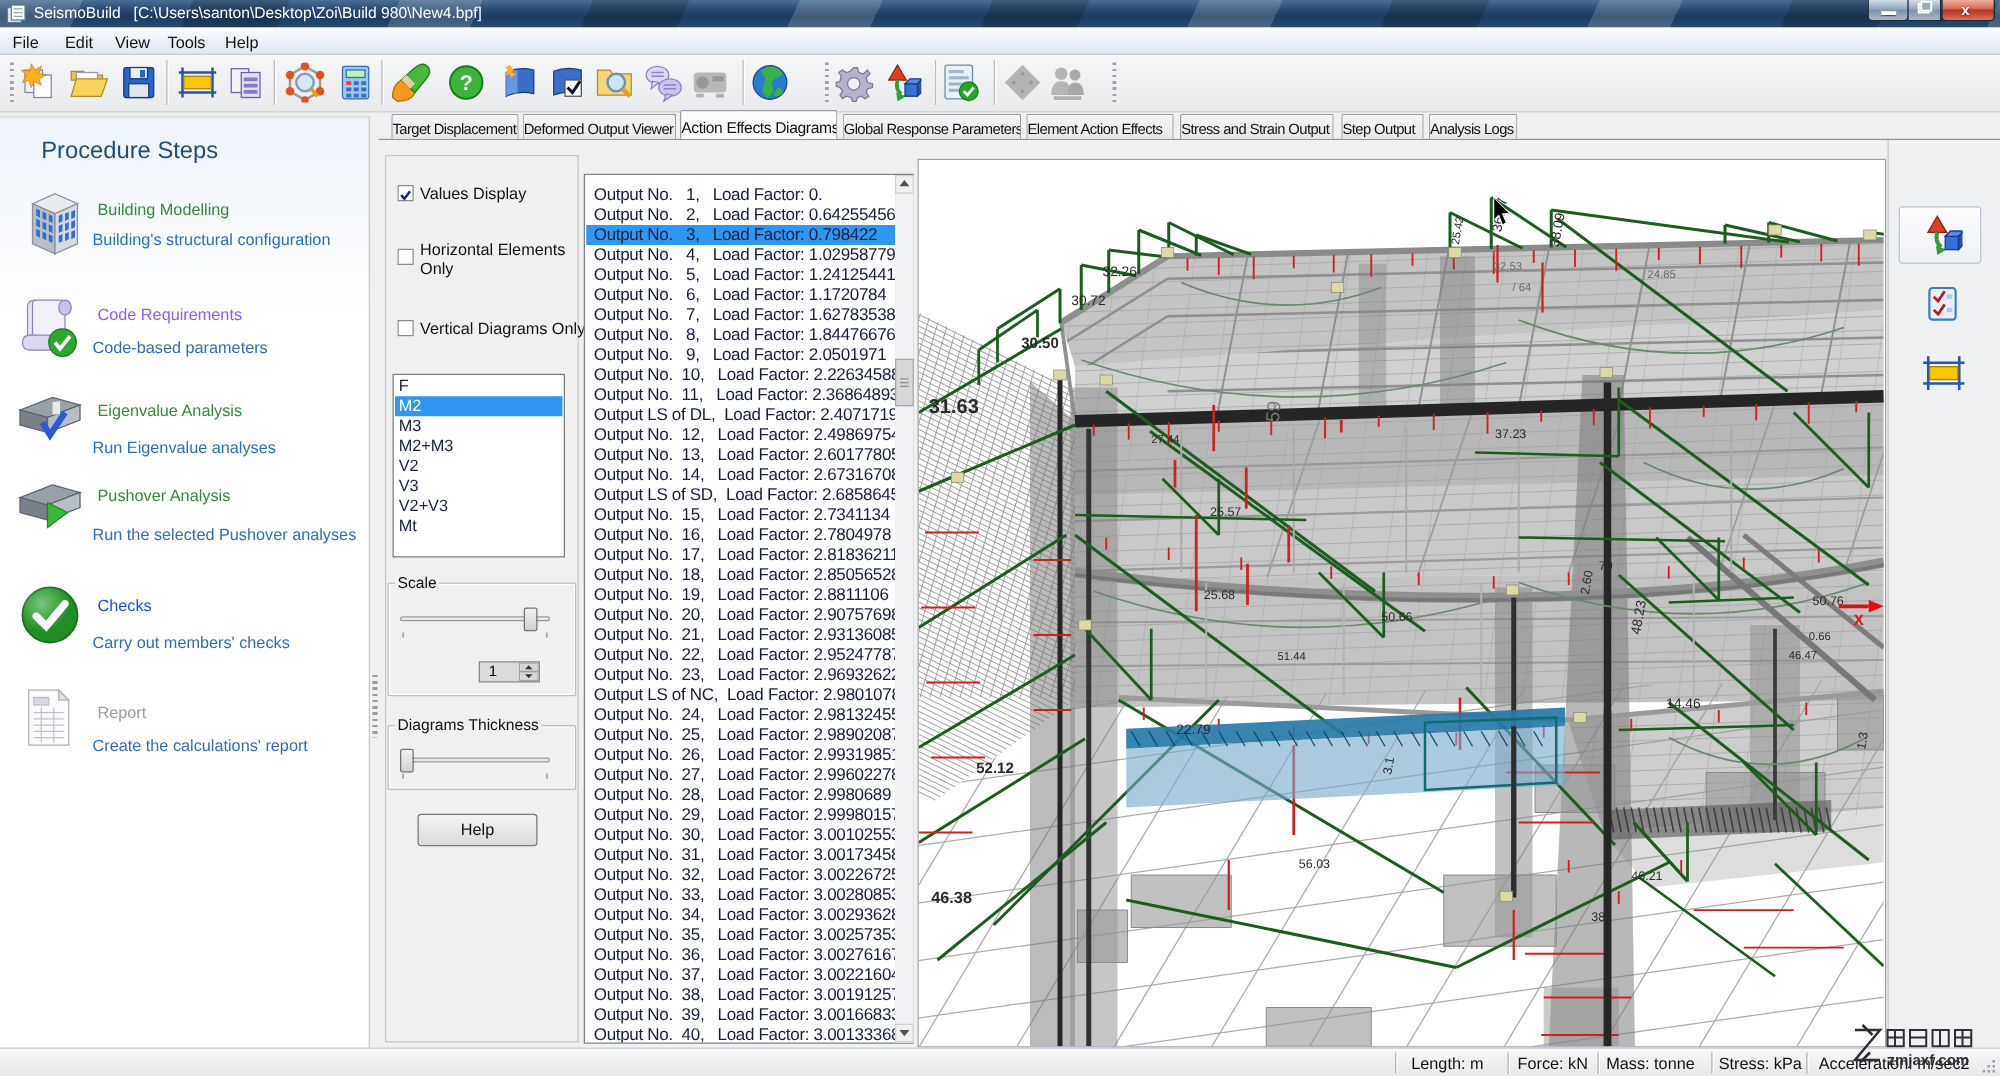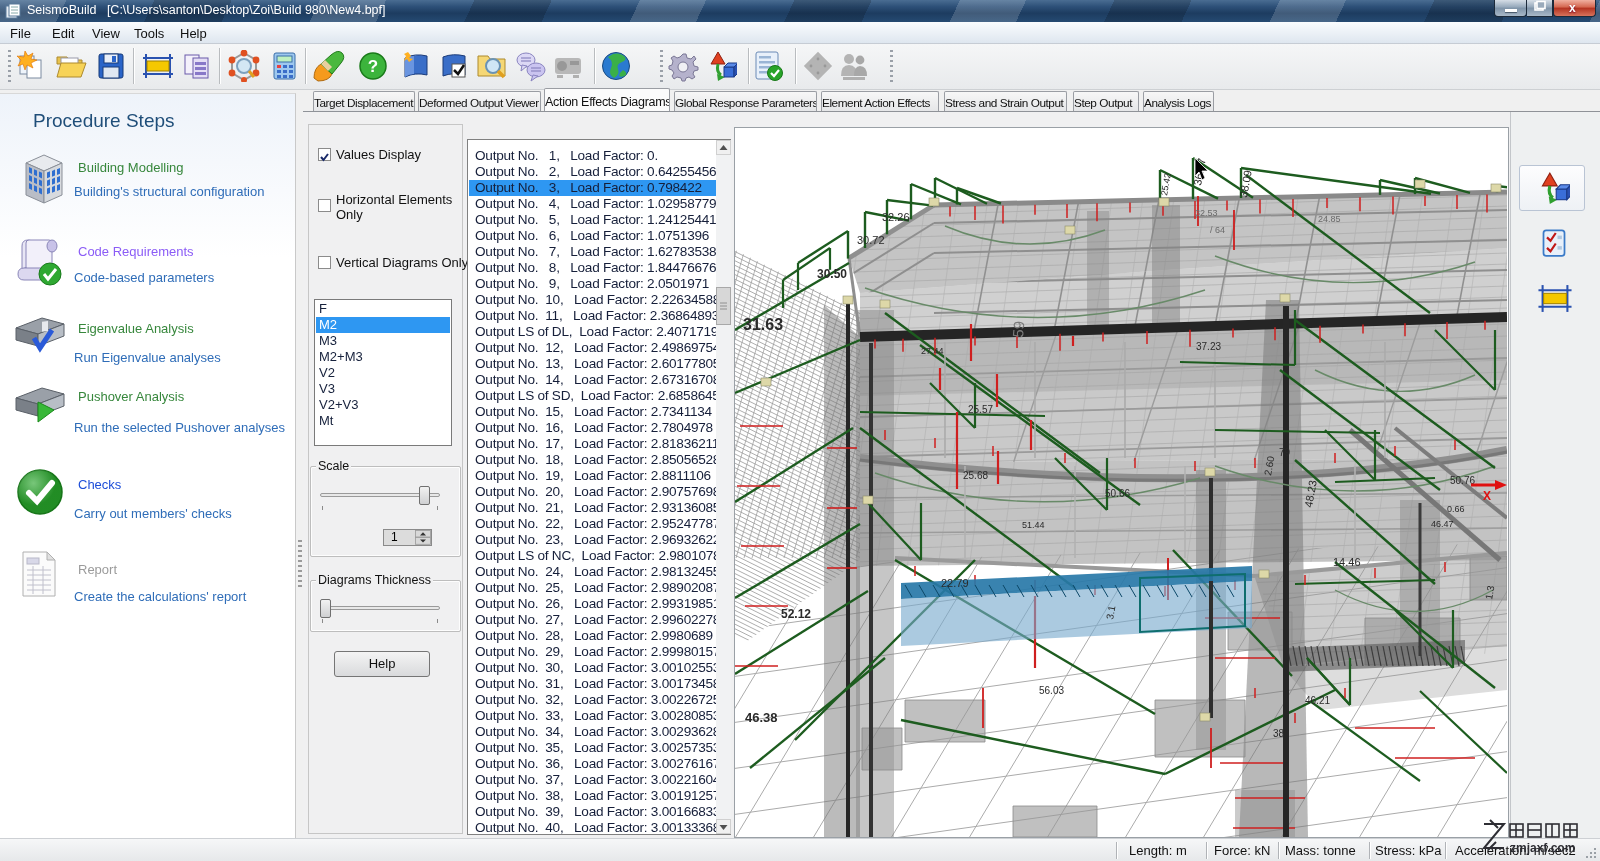--- a/index.html
+++ b/index.html
@@ -384,21 +384,21 @@
 <div class="thumb" style="left:320px;top:599px"></div>
 <div class="tick" style="left:322px;top:619px"></div>
 <div class="tick" style="left:437px;top:619px"></div>
 <div id="helpbtn">Help</div>
 <div id="olist">
     <div class="orow" style="top:8px">Output No.   1,   Load Factor: 0.</div>
     <div class="orow" style="top:24px">Output No.   2,   Load Factor: 0.64255456</div>
     <div class="orow sel" style="top:40px">Output No.   3,   Load Factor: 0.798422</div>
     <div class="orow" style="top:56px">Output No.   4,   Load Factor: 1.02958779</div>
     <div class="orow" style="top:72px">Output No.   5,   Load Factor: 1.24125441</div>
-    <div class="orow" style="top:88px">Output No.   6,   Load Factor: 1.0751396</div>
+    <div class="orow" style="top:88px">Output No.   6,   Load Factor: 1.1720784</div>
     <div class="orow" style="top:104px">Output No.   7,   Load Factor: 1.62783538</div>
     <div class="orow" style="top:120px">Output No.   8,   Load Factor: 1.84476676</div>
     <div class="orow" style="top:136px">Output No.   9,   Load Factor: 2.0501971</div>
     <div class="orow" style="top:152px">Output No.  10,   Load Factor: 2.22634588</div>
     <div class="orow" style="top:168px">Output No.  11,   Load Factor: 2.36864893</div>
     <div class="orow" style="top:184px">Output LS of DL,  Load Factor: 2.40717195</div>
     <div class="orow" style="top:200px">Output No.  12,   Load Factor: 2.49869754</div>
     <div class="orow" style="top:216px">Output No.  13,   Load Factor: 2.60177805</div>
     <div class="orow" style="top:232px">Output No.  14,   Load Factor: 2.67316708</div>
     <div class="orow" style="top:248px">Output LS of SD,  Load Factor: 2.6858645</div>

